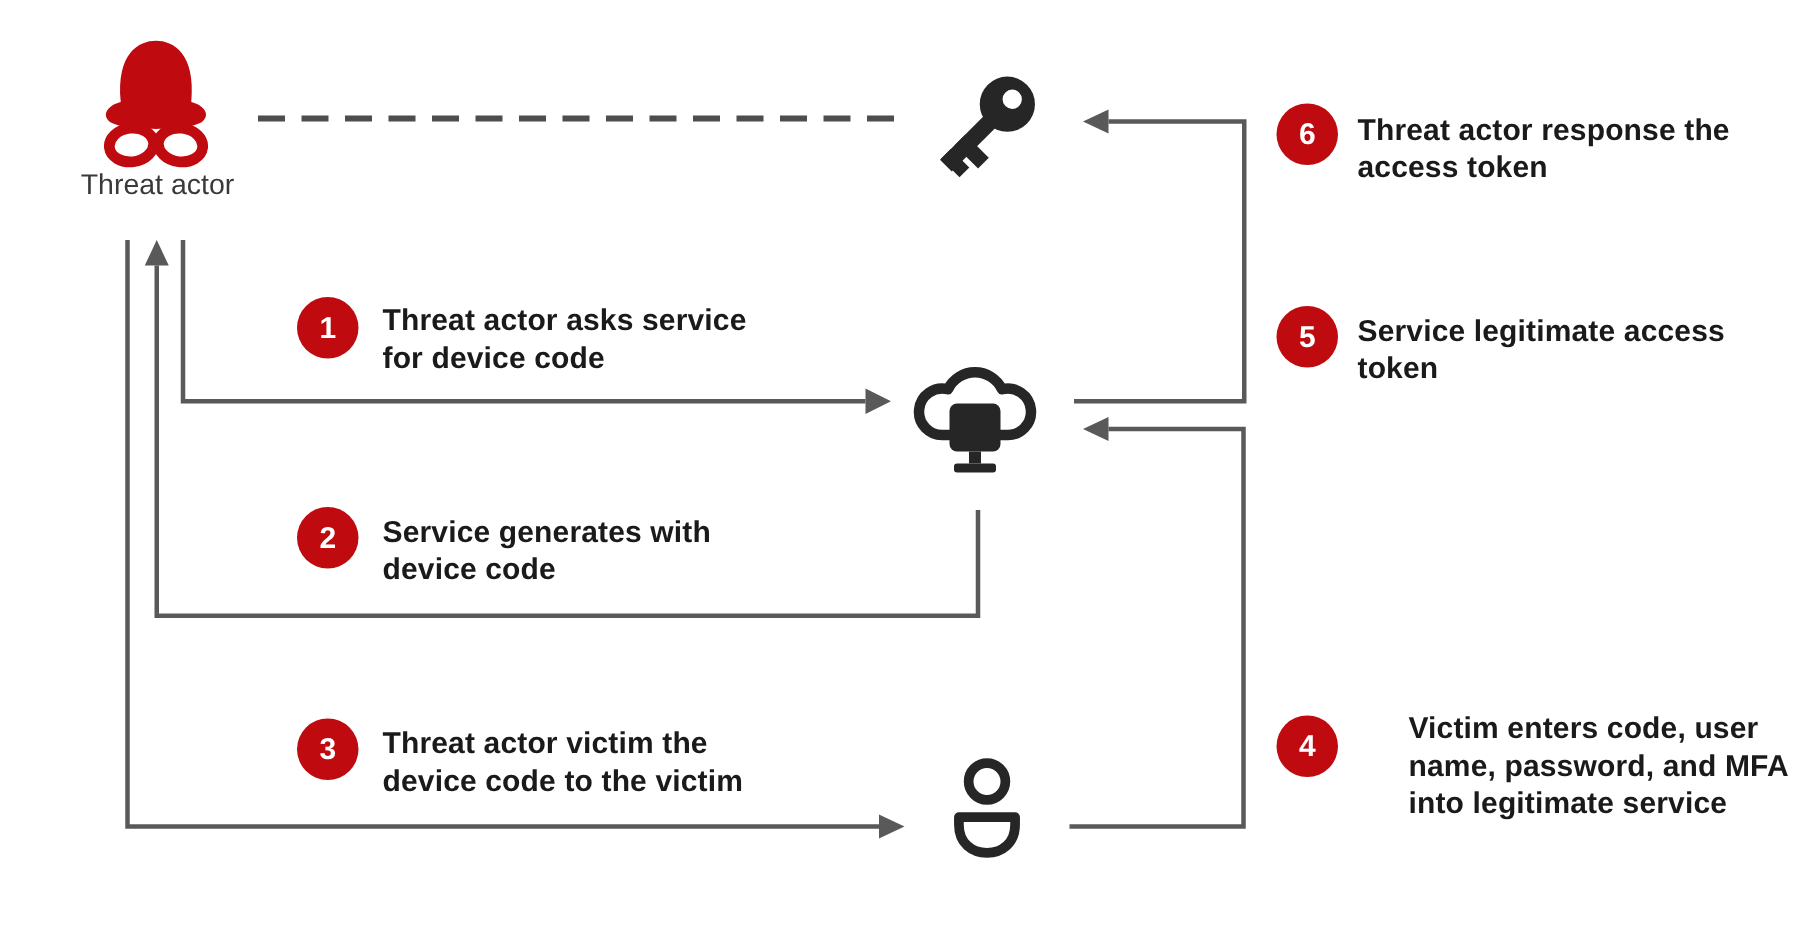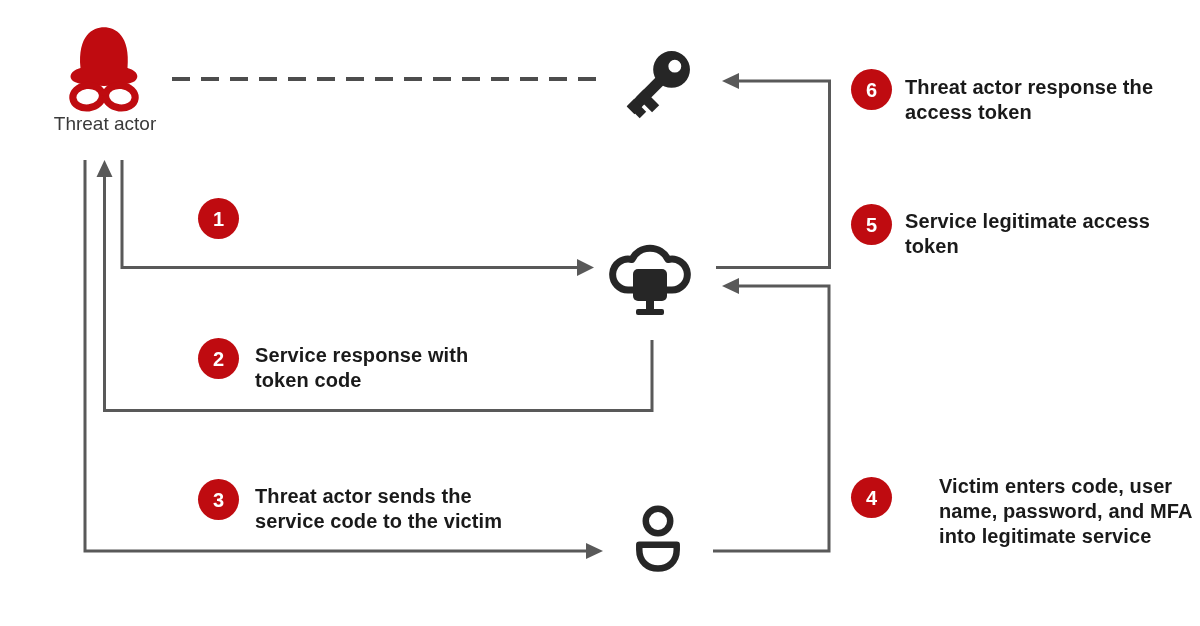--- a/index.html
+++ b/index.html
@@ -103,19 +103,20 @@
     </svg>
   </div>
 
   <div class="abs badge" style="left:198px;top:198px;">1</div>
   <div class="abs badge" style="left:198px;top:338px;">2</div>
   <div class="abs badge" style="left:198px;top:479px;">3</div>
   <div class="abs badge" style="left:851px;top:477px;">4</div>
   <div class="abs badge" style="left:851px;top:204px;">5</div>
   <div class="abs badge" style="left:851px;top:69px;">6</div>
 
-  <div class="abs step-text" style="left:255px;top:343px;width:250px;">Service response with token code</div>
-  <div class="abs step-text" style="left:255px;top:484px;width:250px;">Threat actor sends the service code to the victim</div>
+  <div class="abs step-text" style="left:255px;top:202px;width:250px;">Threat actor asks service for device code</div>
+  <div class="abs step-text" style="left:255px;top:343px;width:250px;">Service generates with device code</div>
+  <div class="abs step-text" style="left:255px;top:484px;width:250px;">Threat actor victim the device code to the victim</div>
   <div class="abs step-text" style="left:908px;top:474px;width:258px;margin-left:31px;">Victim enters code, user name, password, and MFA into legitimate service</div>
   <div class="abs step-text" style="left:905px;top:209px;width:258px;">Service legitimate access token</div>
   <div class="abs step-text" style="left:905px;top:75px;width:262px;">Threat actor response the access token</div>
 
 </div>
 
 </body></html>

